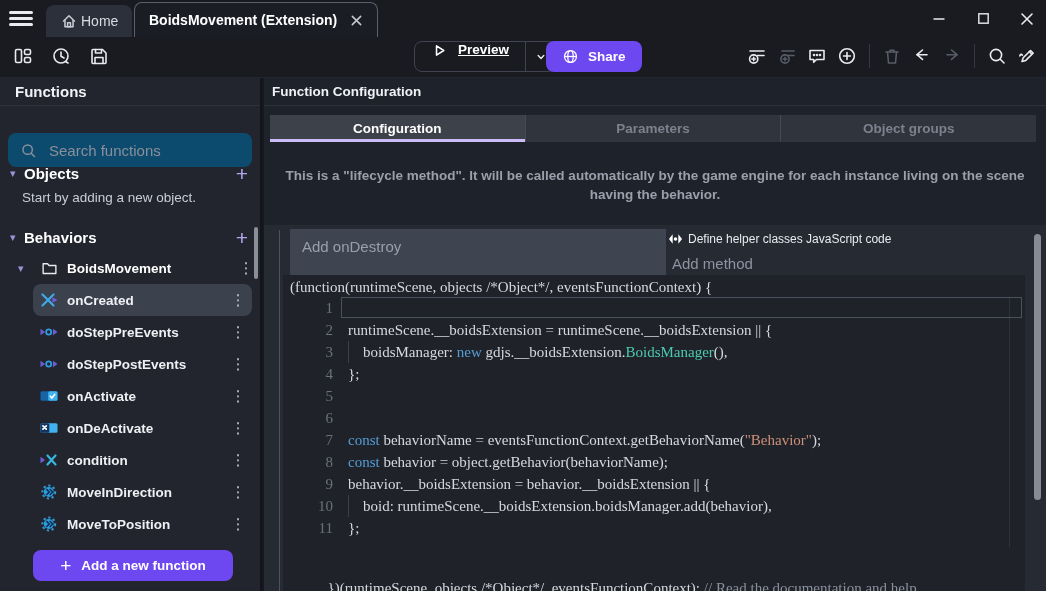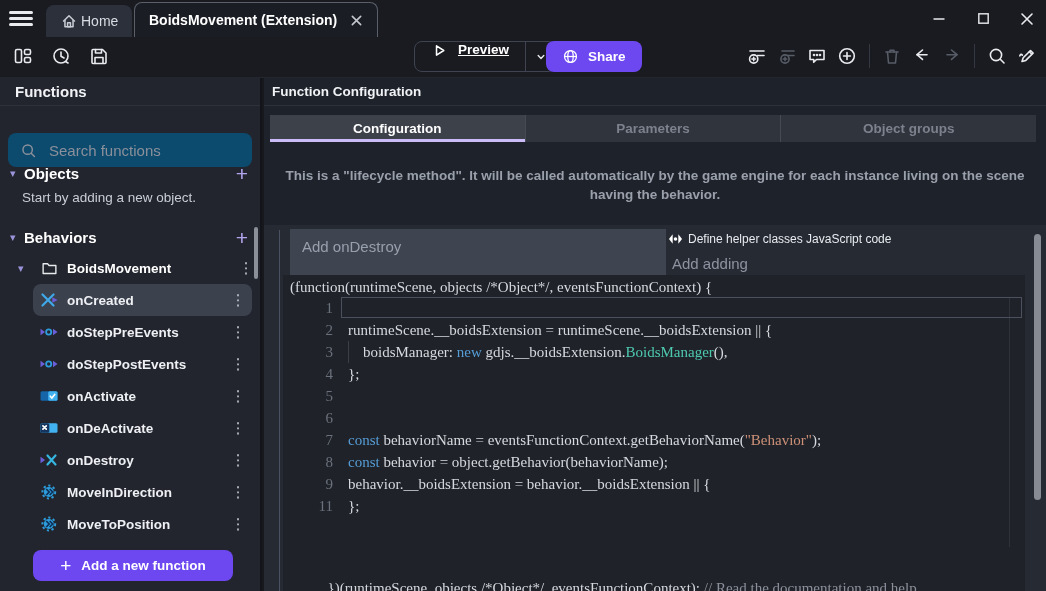--- a/index.html
+++ b/index.html
@@ -385,21 +385,21 @@
           <span class="fn-label">onDeActivate</span>
           <span class="kebab">⋮</span>
         </div>
         <div class="fn-row">
           <span class="fn-icon">
             <svg width="18" height="16" viewBox="0 0 18 16">
               <path d="M.5 4.7l4.6 3.3L.5 11.3z" fill="#6a5fd8"></path>
               <path d="M7.5 3.5l8 9M15.5 3.5l-8 9" stroke="#35b5e0" stroke-width="2.2" stroke-linecap="round" fill="none"></path>
             </svg>
           </span>
-          <span class="fn-label">onDestroy</span>
+          <span class="fn-label">condition</span>
           <span class="kebab">⋮</span>
         </div>
         <div class="fn-row">
           <span class="fn-icon">
             <svg width="18" height="16" viewBox="0 0 18 16">
               <circle cx="8.8" cy="8" r="5" fill="#2d9cdb"></circle>
               <circle cx="8.8" cy="8" r="6.4" fill="none" stroke="#2d9cdb" stroke-width="2" stroke-dasharray="2.2 2.6"></circle>
               <path d="M6.2 5l3 3-3 3M9.7 5l3 3-3 3" stroke="#0e2f57" stroke-width="1.7" fill="none"></path>
             </svg>
           </span>
@@ -442,35 +442,36 @@
       <div id="js-event-title">
         <span>
           <svg width="15" height="12" viewBox="0 0 16 12">
               <path d="M5 1 1 6l4 5z" fill="#fff"></path>
               <path d="M11 1l4 5-4 5z" fill="#fff"></path>
               <circle cx="8" cy="6" r="1.9" fill="#fff"></circle>
             </svg>
         </span>
         <span>Define helper classes JavaScript code</span>
       </div>
-      <div id="add-action">Add adding</div>
+      <div id="add-action">Add method</div>
 
       <div id="code">
         <div id="code-ruler"></div>
         <div id="code-header">(function(runtimeScene, objects /*Object*/, eventsFunctionContext) {</div>
         <div id="code-lines">
             <div class="cline"><span class="num">1</span><div class="focusbox"></div><span class="ctext"></span></div>
             <div class="cline"><span class="num">2</span><span class="ctext"><span>runtimeScene.__boidsExtension = runtimeScene.__boidsExtension || {</span></span></div>
             <div class="cline"><span class="num">3</span><span class="guide"></span><span class="ctext"><span>    boidsManager: </span><span class="tk-k">new</span><span> gdjs.__boidsExtension.</span><span class="tk-cl">BoidsManager</span><span>(),</span></span></div>
             <div class="cline"><span class="num">4</span><span class="ctext"><span>};</span></span></div>
             <div class="cline"><span class="num">5</span><span class="ctext"></span></div>
             <div class="cline"><span class="num">6</span></div>
             <div class="cline"><span class="num">7</span><span class="ctext"><span class="tk-k">const</span><span> behaviorName = eventsFunctionContext.getBehaviorName(</span><span class="tk-s">"Behavior"</span><span>);</span></span></div>
             <div class="cline"><span class="num">8</span><span class="ctext"><span class="tk-k">const</span><span> behavior = object.getBehavior(behaviorName);</span></span></div>
             <div class="cline"><span class="num">9</span><span class="ctext"><span>behavior.__boidsExtension = behavior.__boidsExtension || {</span></span></div>
+            <div class="cline"><span class="num">10</span><span class="guide"></span><span class="ctext"><span>    boid: runtimeScene.__boidsExtension.boidsManager.add(behavior),</span></span></div>
             <div class="cline"><span class="num">11</span><span class="ctext"><span>};</span></span></div>
           </div>
         <div id="code-footer">
           <span>})(runtimeScene, objects /*Object*/, eventsFunctionContext); </span><span class="cmt">// </span><span class="doclink">Read the documentation and help</span>
         </div>
       </div>
     </div>
   </div>
 
   <div id="main-scroll"></div>

